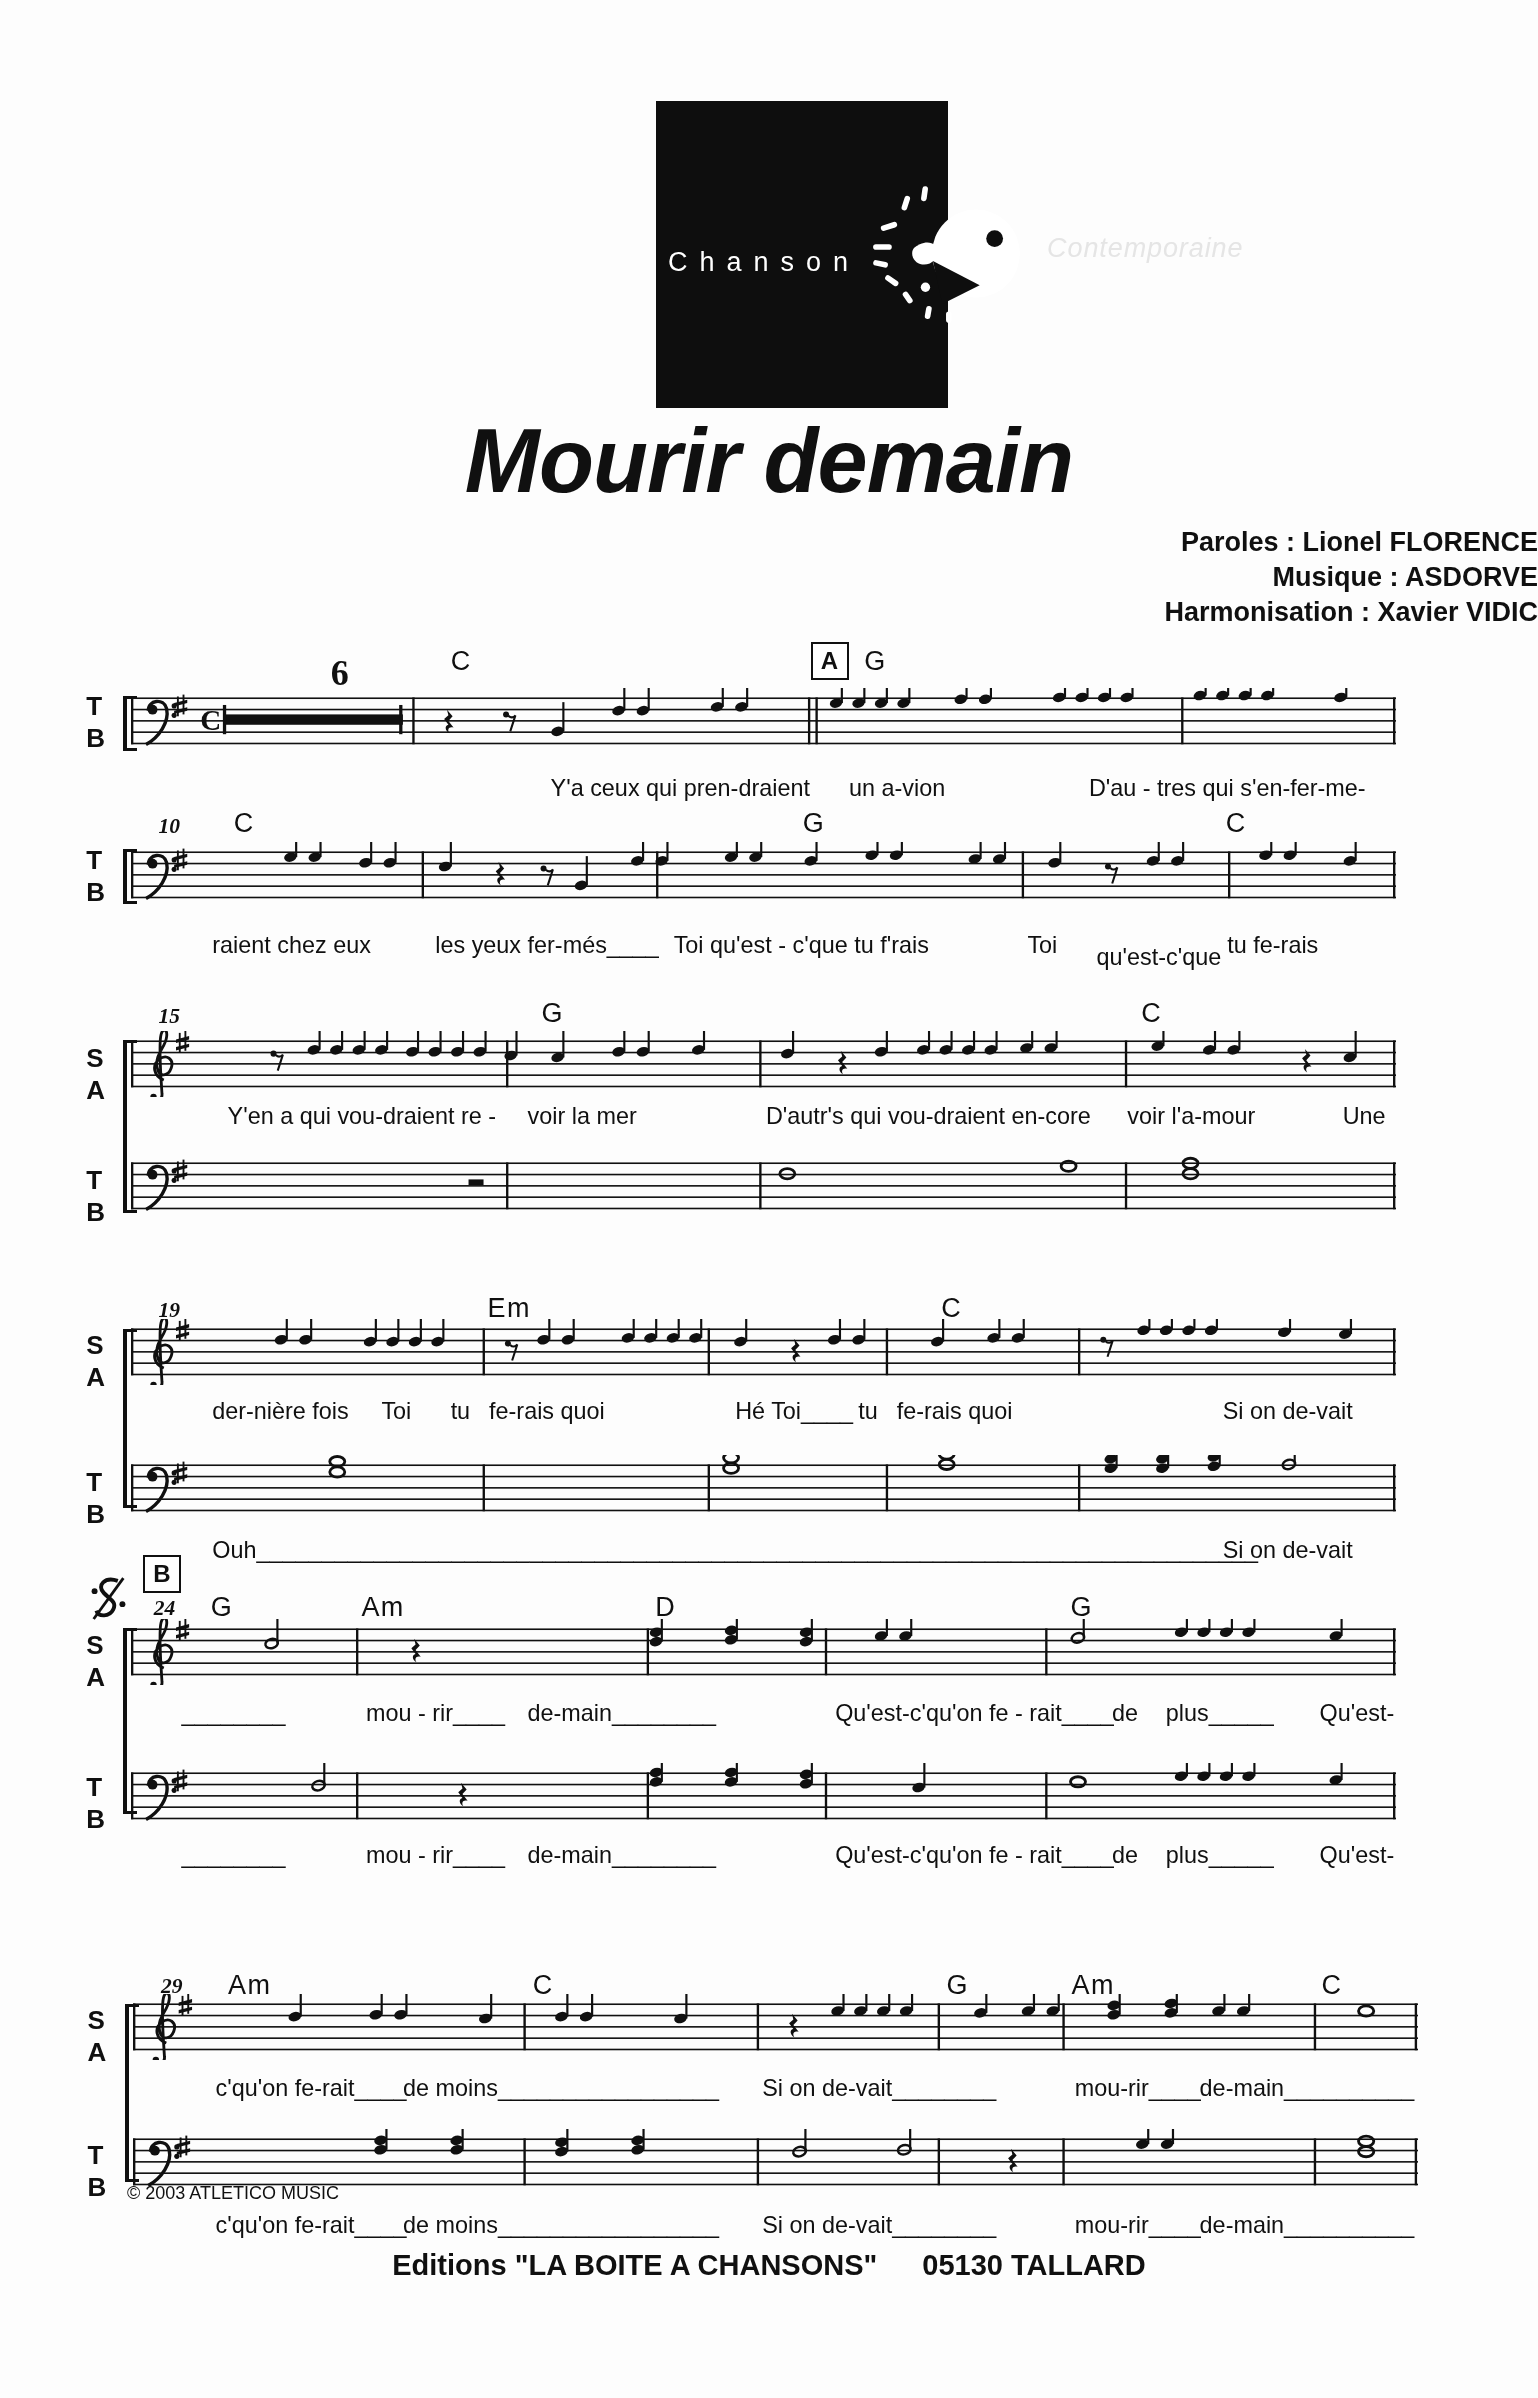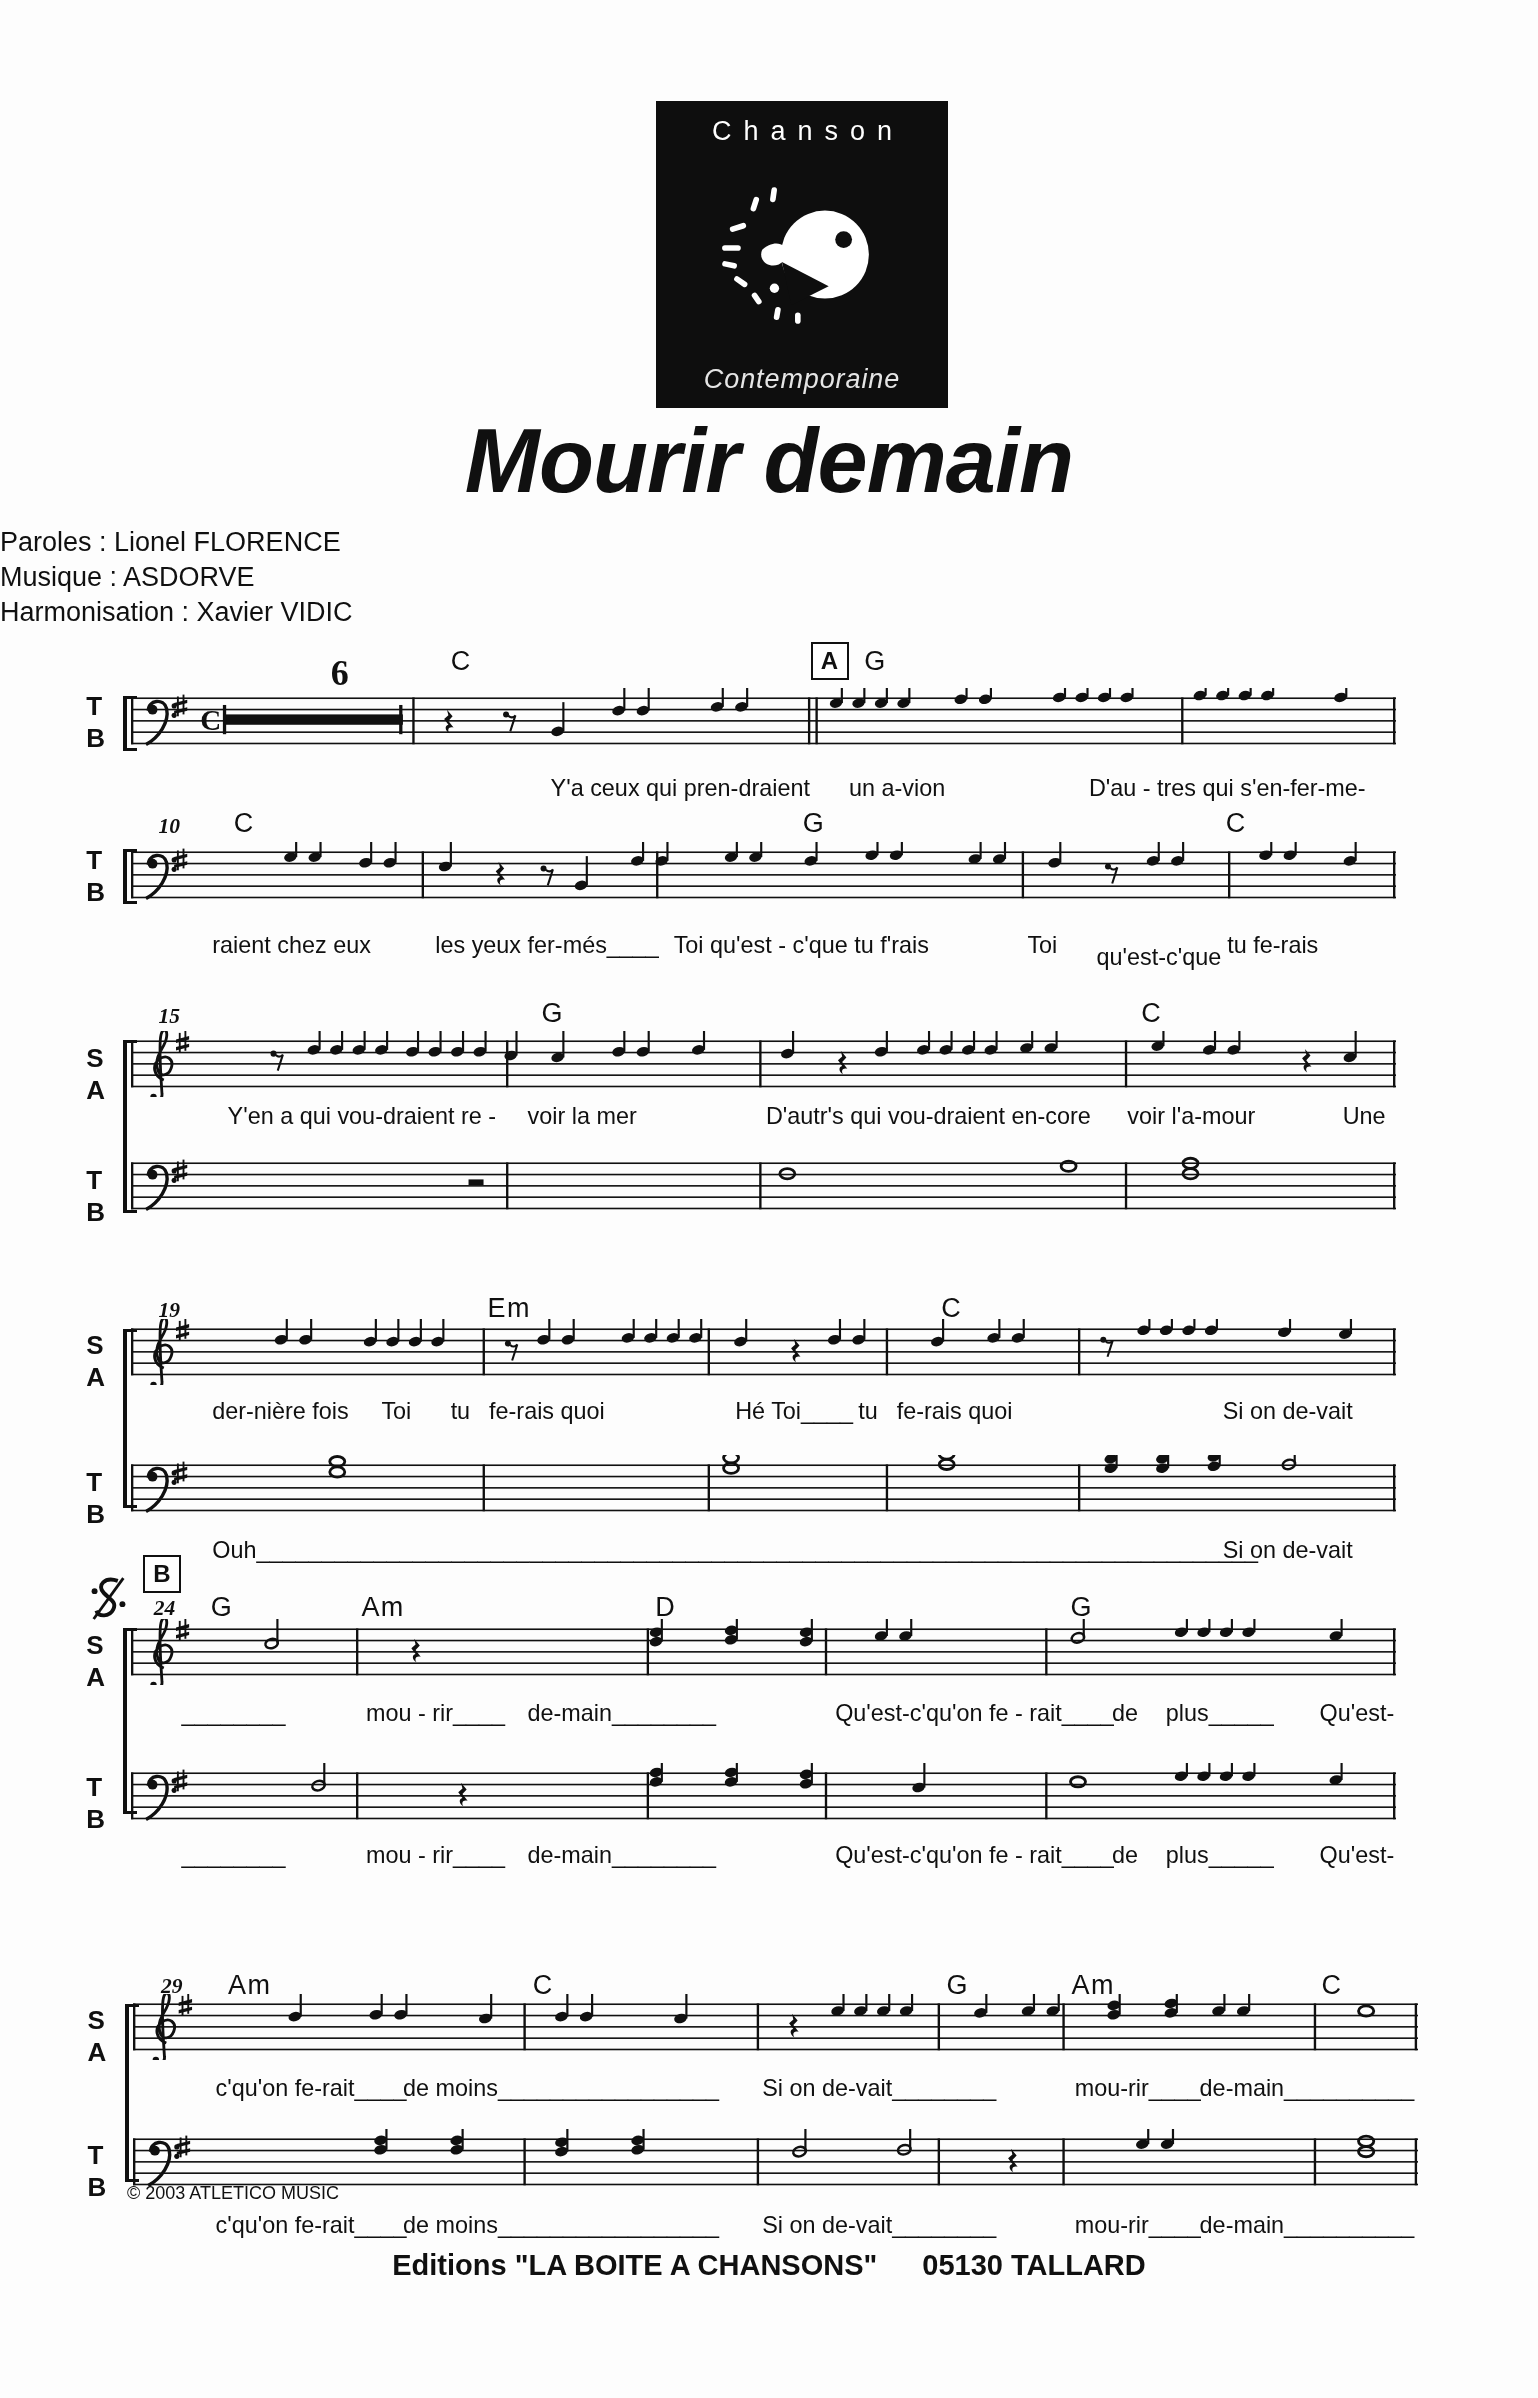--- a/index.html
+++ b/index.html
@@ -1,30 +1,30 @@
 <!DOCTYPE html>
 <html style="font-size:15px"><head>
 <meta charset="utf-8">
 <style>
   html,body{margin:0;padding:0;background:#d9d9d9;}
   .page{position:relative;width:1538px;height:2399px;margin:0 auto;background:#fdfdfd;
         font-family:"Liberation Sans",sans-serif;color:#101010;overflow:hidden;}
 
   
   .logo{position:absolute;left:656px;top:101px;width:292px;height:307px;background:#0e0e0e;
-        display:flex;flex-direction:column;align-items:center;justify-content:space-between;}
+        display:flex;flex-direction:row;align-items:center;justify-content:space-between;}
   .logo-top{color:#fff;font-size:27px;letter-spacing:12px;padding-left:12px;margin-top:15px;}
   .logo-bottom{color:#e5e5e5;font-size:27px;font-style:italic;letter-spacing:0.9px;margin-bottom:13px;}
   .logo-face{flex:0 0 auto;}
 
   
   .title{position:absolute;left:0;right:0;top:410px;text-align:center;
          font-size:90px;font-weight:bold;font-style:italic;letter-spacing:-0.9px;}
-  .credits{position:absolute;left:0;right:0;top:525px;text-align:left;
-           font-size:27px;font-weight:normal;line-height:35px;}
+  .credits{position:absolute;left:11px;right:0;top:525px;text-align:right;
+           font-size:27px;font-weight:bold;line-height:35px;}
 
   
   .sys{position:absolute;left:0;width:100%;}
   .staff{position:absolute;left:8.5%;width:82.3%;height:66px;fill:#101010;}
   .vlabel{position:absolute;left:5.6%;font-size:26px;font-weight:600;}
   .chord{position:absolute;font-size:27px;letter-spacing:1.4px;white-space:nowrap;}
   .mnum{position:absolute;font-family:"Liberation Serif",serif;font-style:italic;
         font-weight:bold;font-size:21.5px;}
   .restnum{position:absolute;font-family:"Liberation Serif",serif;font-weight:bold;font-size:36px;}
   .reh{position:absolute;width:34px;height:34px;border:2.8px solid #101010;background:#fff;

